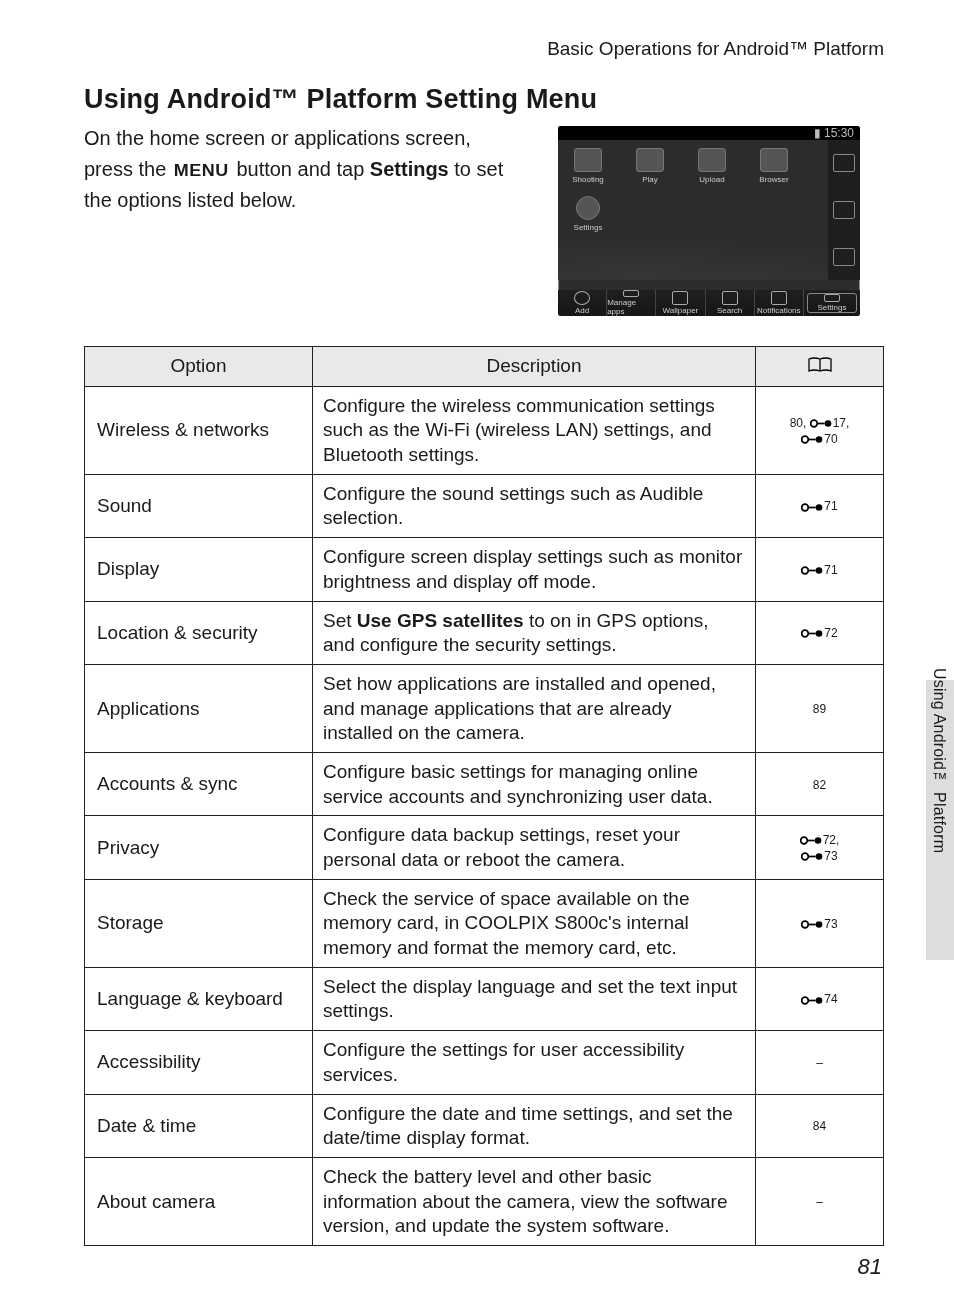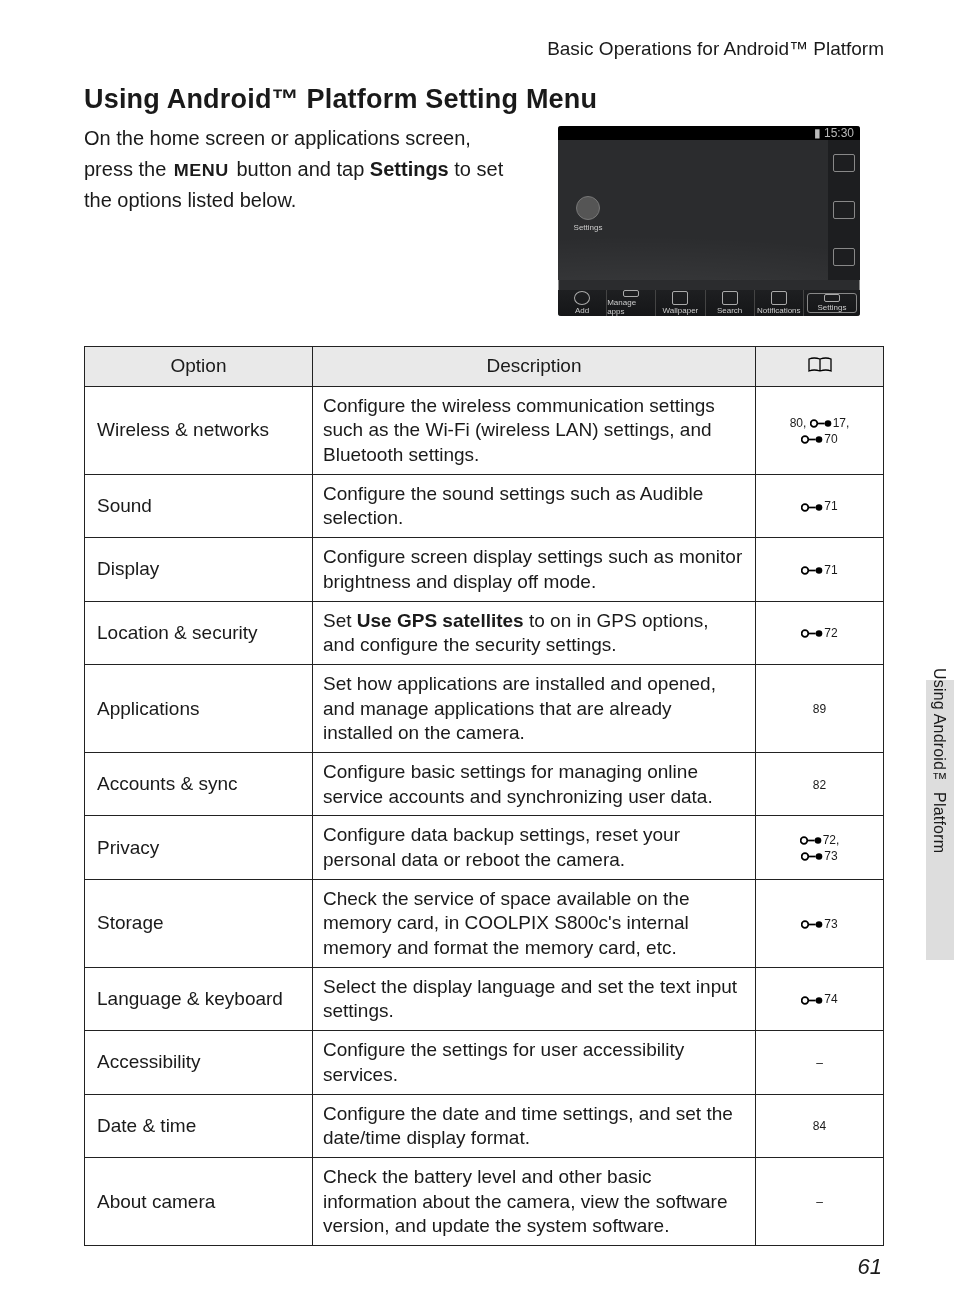--- a/index.html
+++ b/index.html
@@ -170,20 +170,26 @@
 <div class="page">
   <div class="header-line">Basic Operations for Android™ Platform</div>
   <h1 class="title">Using Android™ Platform Setting Menu</h1>
   <p class="intro">
     <span>On the home screen or applications screen, press the </span><span class="menu-chip">MENU</span><span> button and tap </span><span class="bold">Settings</span><span> to set the options listed below.</span>
   </p>
 
   <div class="shot">
     <div class="shot-status">▮ <span>15:30</span></div>
     <div class="shot-wave"></div>
+    <div class="shot-apps">
+      <div class="shot-app"><div class="ico"></div><span>Shooting</span></div>
+      <div class="shot-app"><div class="ico"></div><span>Play</span></div>
+      <div class="shot-app"><div class="ico"></div><span>Upload</span></div>
+      <div class="shot-app"><div class="ico"></div><span>Browser</span></div>
+    </div>
     <div class="shot-apps shot-row2">
       <div class="shot-app"><div class="ico" style="border-radius:50%;width:22px;"></div><span>Settings</span></div>
     </div>
     <div class="shot-sidebar">
       <span></span>
       <span></span>
       <span></span>
     </div>
     <div class="shot-bottom">
       <div class="cell">
@@ -352,13 +358,13 @@
           <td class="ref">
             <div class="ref-line"><span>–</span></div>
           </td>
         </tr>
       </tbody>
   </table>
 </div>
 
 <div class="side-tab"></div>
 <div class="side-text">Using Android™ Platform</div>
-<div class="page-num">61</div>
+<div class="page-num">81</div>
 
 </body></html>

